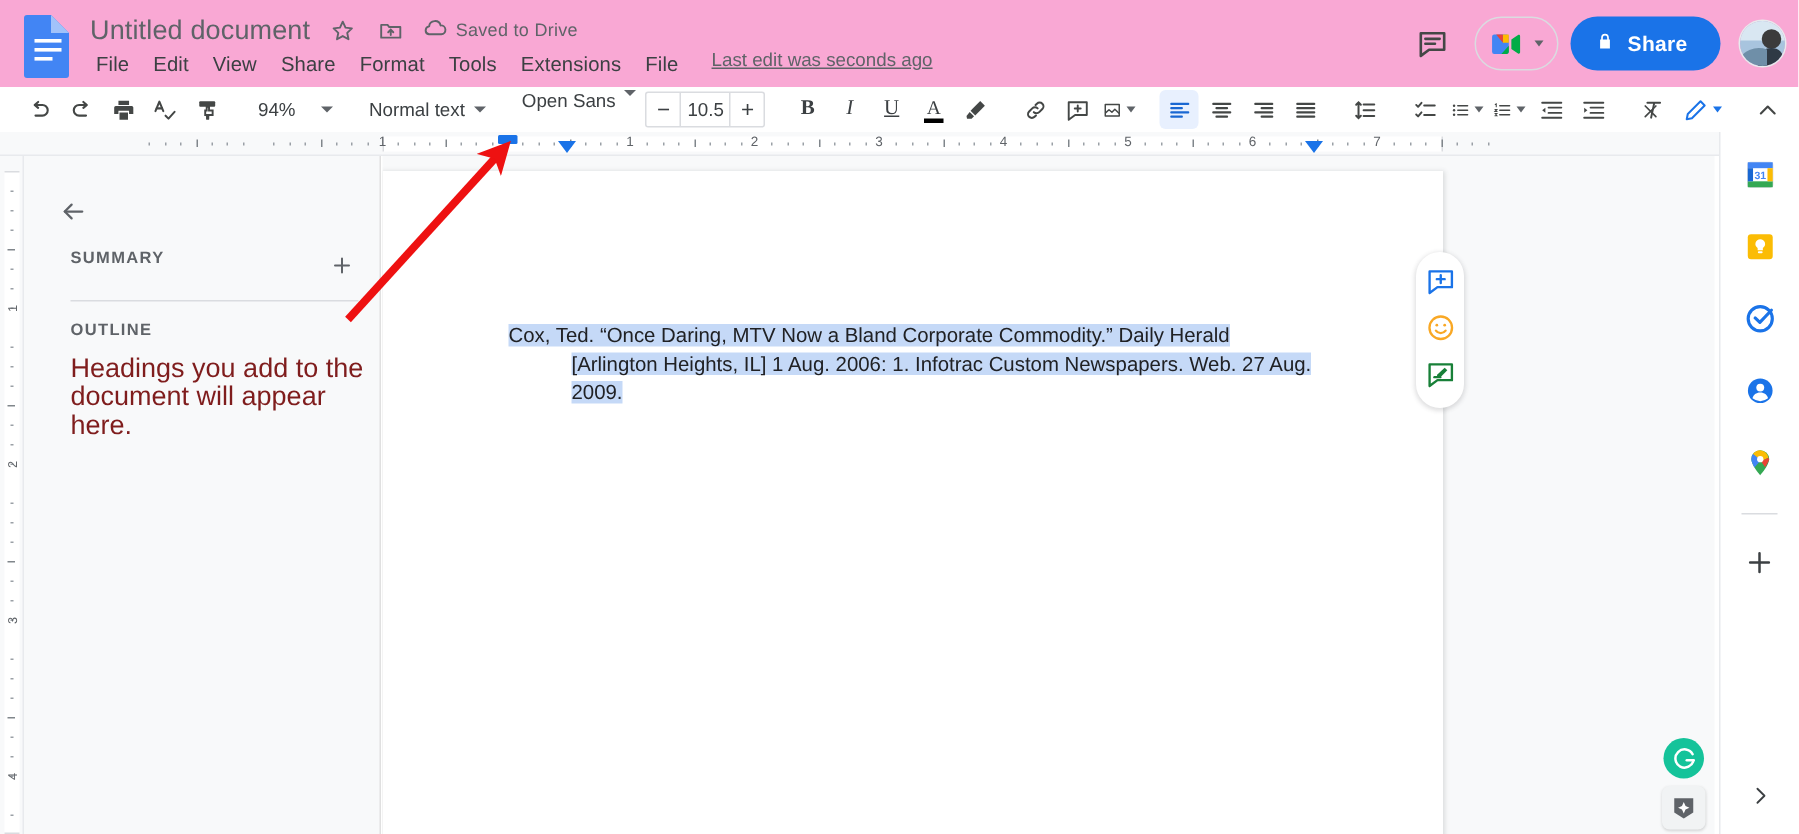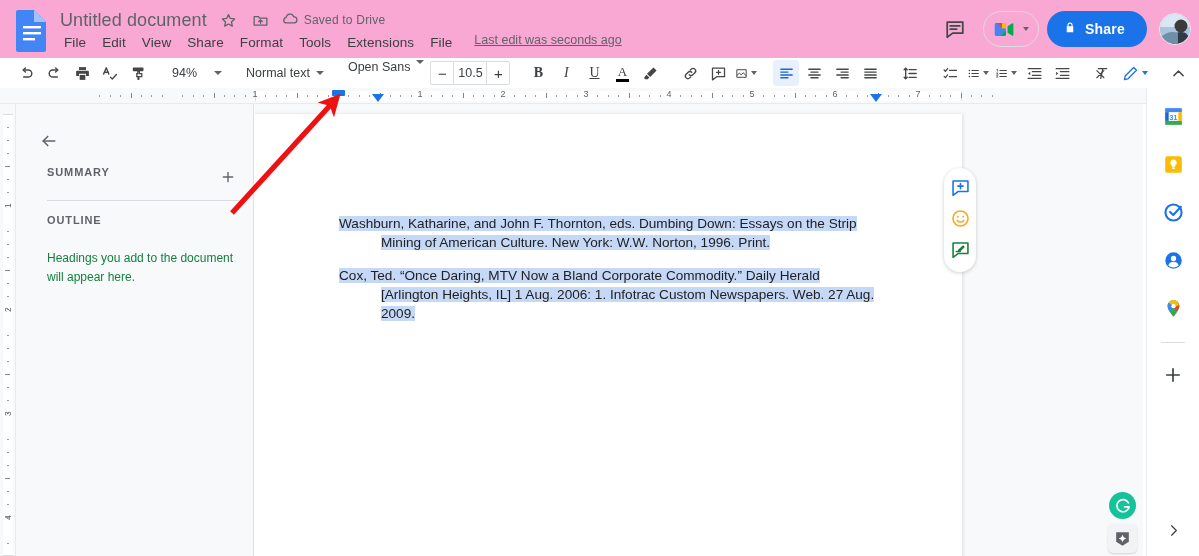--- a/index.html
+++ b/index.html
@@ -162,22 +162,22 @@
     position: absolute; left: 31px; top: 62px; width: 192px; height: 22px;
     display: flex; justify-content: space-between;
   }
   .section-label {
     font-size: 11px; font-weight: bold; color: #5f6368; letter-spacing: .9px;
   }
   .add-summary { width: 22px; height: 22px; display: flex; align-items: center; justify-content: center; color: #5f6368; }
   .panel-divider { position: absolute; left: 31px; top: 96px; width: 192px; height: 1px; background: #dadce0; }
   .outline-head { position: absolute; left: 31px; top: 106px; }
   .outline-empty {
-    position: absolute; left: 31px; top: 145px; width: 205px;
-    font-size: 12px; color: #15803d; line-height: 19px;
+    position: absolute; left: 31px; top: 132px; width: 205px;
+    font-size: 18px; color: #7f1d1d; line-height: 19px;
   }
 
   
   .canvas {
     position: absolute; left: 255px; top: 104px; width: 888px; height: 452px;
     background: #f8f9fa; overflow: hidden;
   }
   .page {
     position: absolute; left: 0px; top: 10px; width: 707px; height: 900px;
     background: #fff; box-shadow: 0 1px 3px 1px rgba(60,64,67,.15);
@@ -688,21 +688,20 @@
     <div class="outline-head">
       <span class="section-label">OUTLINE</span>
     </div>
 
     <div class="outline-empty">Headings you add to the document will appear here.</div>
   </div>
 
   <div class="canvas">
     <div class="page">
       <div class="doc-body">
-        <p class="bib-entry"><span class="hl">Washburn, Katharine, and John F. Thornton, eds. Dumbing Down: Essays on the Strip Mining of American Culture. New York: W.W. Norton, 1996. Print.</span></p>
         <p class="bib-entry"><span class="hl">Cox, Ted. “Once Daring, MTV Now a Bland Corporate Commodity.” Daily Herald [Arlington Heights, IL] 1 Aug. 2006: 1. Infotrac Custom Newspapers. Web. 27 Aug. 2009.</span></p>
       </div>
     </div>
   </div>
 
   <div class="quick-actions">
     <div class="qa-btn">
       <svg width="21" height="21" viewBox="0 0 24 24" fill="none" stroke="#1a73e8" stroke-width="1.8" stroke-linejoin="round">
         <path d="M3.5 4.5h17v12h-11l-6 4.5z"></path>
         <path d="M12 7.4v6M9 10.4h6" stroke-linecap="round"></path>

